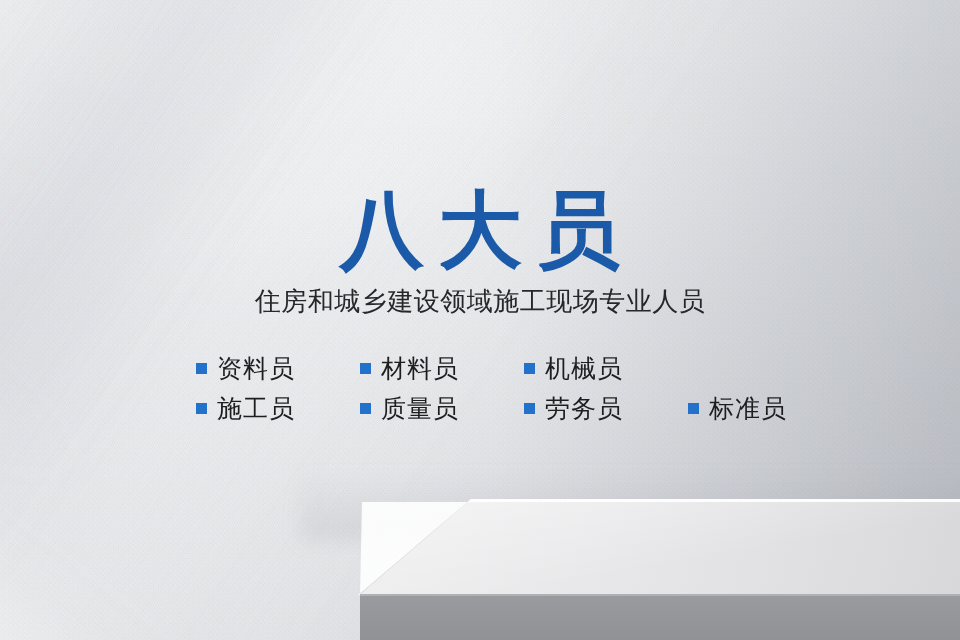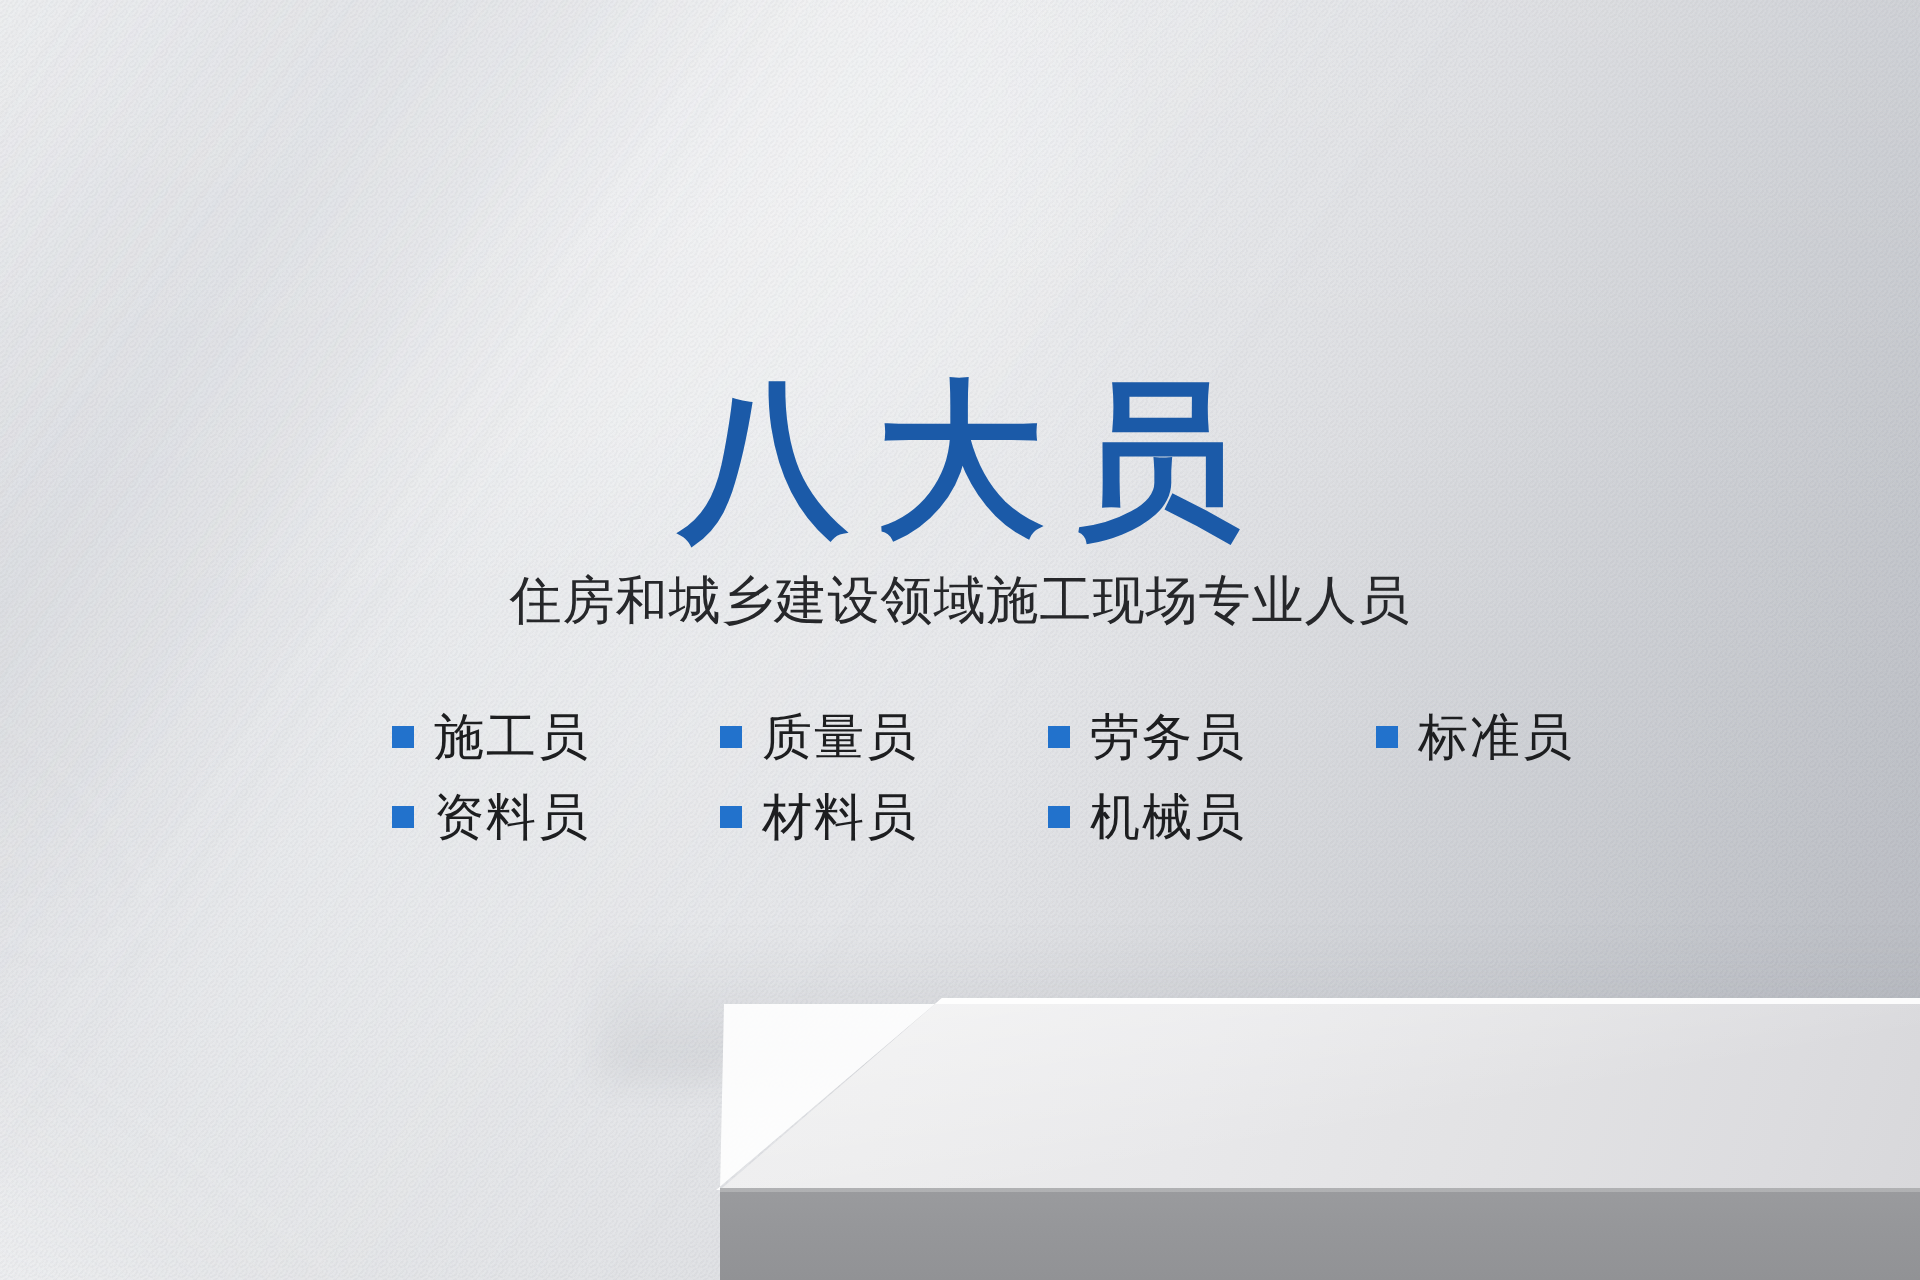--- a/index.html
+++ b/index.html
@@ -272,46 +272,46 @@
 
     <div class="main-title">八大员</div>
 
     <div class="subtitle">住房和城乡建设领域施工现场专业人员</div>
 
     <div class="role-rows">
 
       <div class="role-row">
         <div class="role-item">
           <span class="role-bullet"></span>
+          <span class="role-label">资料员</span>
+        </div>
+        <div class="role-item">
+          <span class="role-bullet"></span>
+          <span class="role-label">材料员</span>
+        </div>
+        <div class="role-item">
+          <span class="role-bullet"></span>
+          <span class="role-label">机械员</span>
+        </div>
+      </div>
+
+      <div class="role-row">
+        <div class="role-item">
+          <span class="role-bullet"></span>
           <span class="role-label">施工员</span>
         </div>
         <div class="role-item">
           <span class="role-bullet"></span>
           <span class="role-label">质量员</span>
         </div>
         <div class="role-item">
           <span class="role-bullet"></span>
           <span class="role-label">劳务员</span>
         </div>
         <div class="role-item">
           <span class="role-bullet"></span>
           <span class="role-label">标准员</span>
-        </div>
-      </div>
-
-      <div class="role-row">
-        <div class="role-item">
-          <span class="role-bullet"></span>
-          <span class="role-label">资料员</span>
-        </div>
-        <div class="role-item">
-          <span class="role-bullet"></span>
-          <span class="role-label">材料员</span>
-        </div>
-        <div class="role-item">
-          <span class="role-bullet"></span>
-          <span class="role-label">机械员</span>
         </div>
       </div>
 
     </div>
   </div>
 </div>
 
 </body></html>

